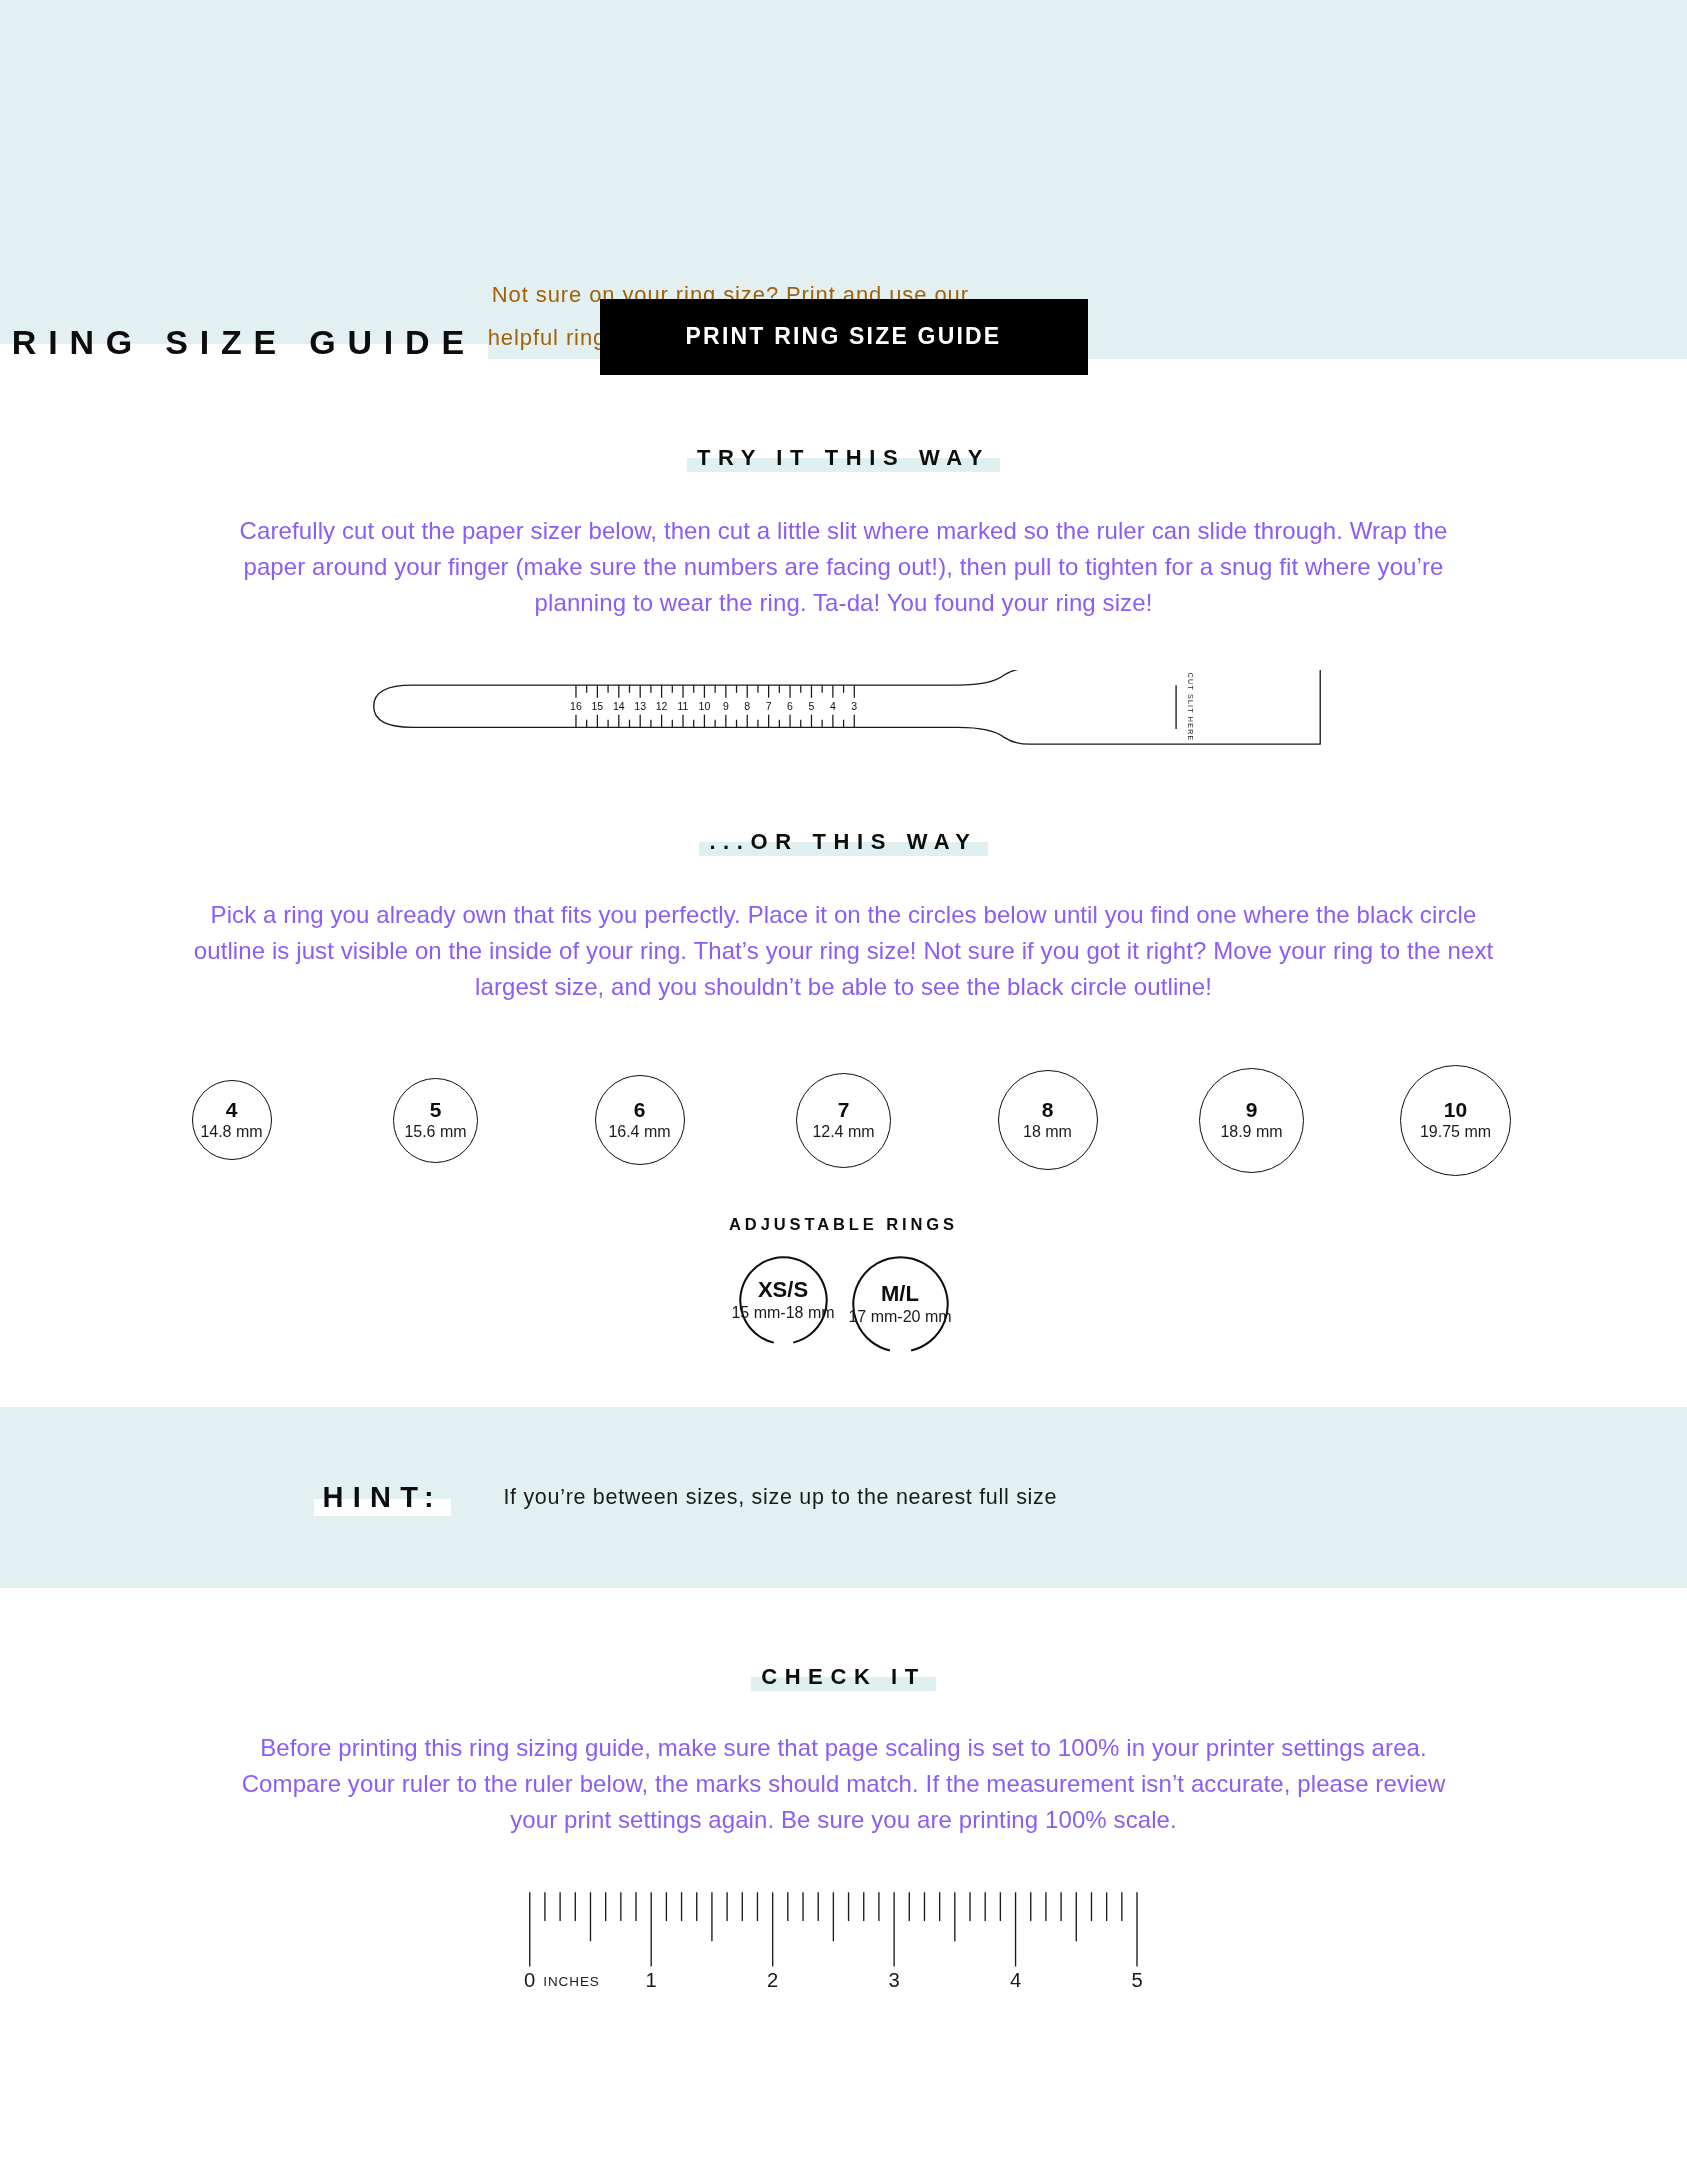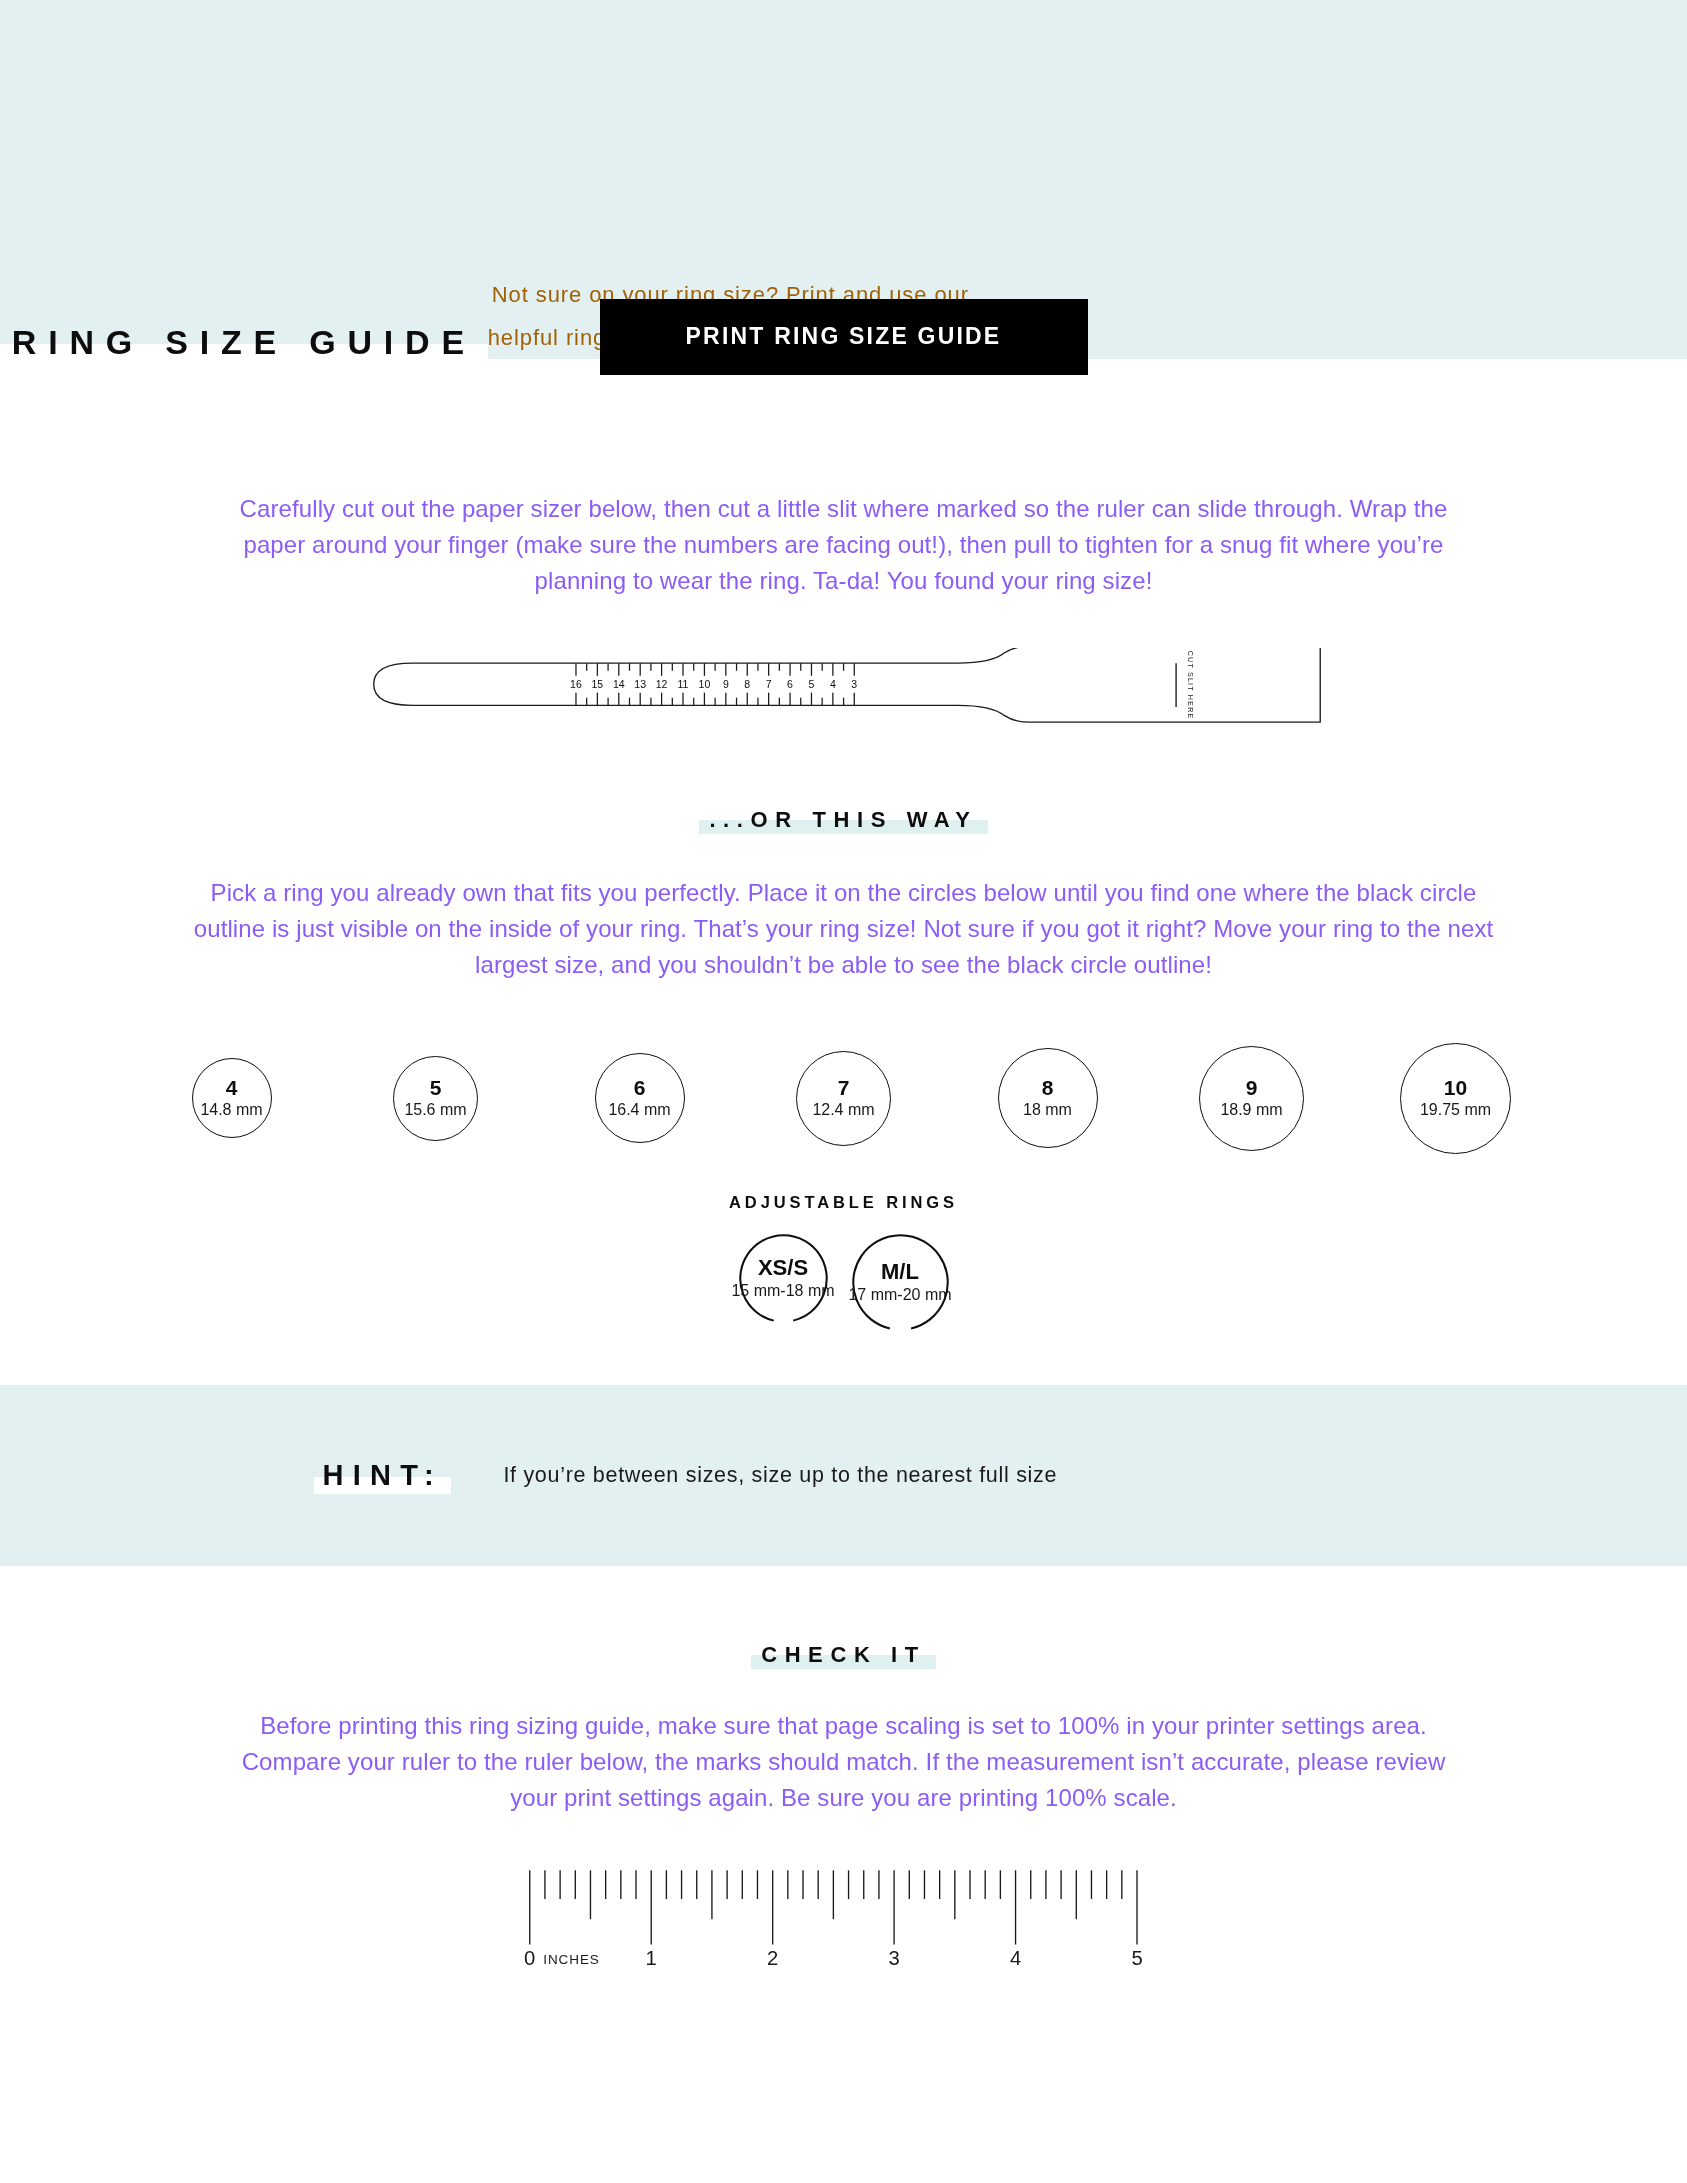--- a/index.html
+++ b/index.html
@@ -230,20 +230,26 @@
   </div>
   <div class="hero-sub">
     <div>Not sure on your ring size? Print and use our</div>
     <div>helpful ring sizers below to find the perfect fit!</div>
   </div>
   <button class="print-btn">PRINT RING SIZE GUIDE</button>
 </div>
 
 <div class="band-white" style="padding-top:88px;">
 
+  <div class="head-wrap">
+    <div class="sec-head">
+      <span class="hl"></span>
+      <span class="txt">TRY IT THIS WAY</span>
+    </div>
+  </div>
 
   <div class="body-copy" style="margin-top:44px;">Carefully cut out the paper sizer below, then cut a little slit where marked so the ruler can slide through. Wrap the paper around your finger (make sure the numbers are facing out!), then pull to tighten for a snug fit where you’re planning to wear the ring. Ta-da! You found your ring size!</div>
 
   <div class="sizer-wrap" style="margin-top:49px;">
     <svg width="962" height="118" viewBox="0 0 1140 140">
 
       <path d="M 58 18
                L 700 18
                L 700 18
                L 705 18

